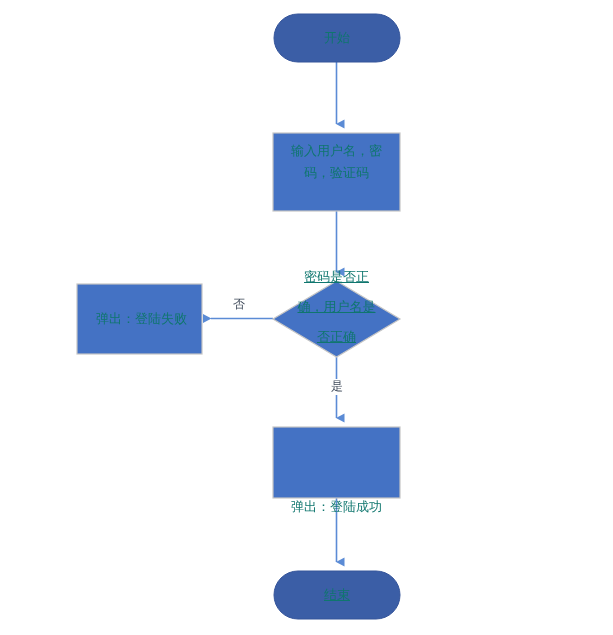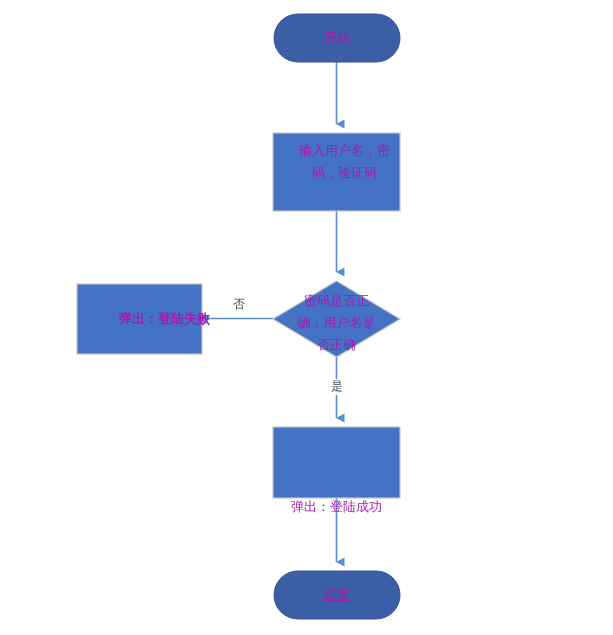--- a/index.html
+++ b/index.html
@@ -17,21 +17,21 @@
   }
   #canvas {
     position: absolute;
     left: 0;
     top: 0;
     width: 613px;
     height: 635px;
   }
   .node-label {
     position: absolute;
-    color: #a21caf;
+    color: #0f766e;
     font-size: 13px;
     line-height: 22px;
     text-align: center;
     white-space: pre-line;
     font-family: "DejaVu Sans", "Liberation Sans", sans-serif;
     pointer-events: none;
     display: flex;
     align-items: center;
     justify-content: center;
   }
@@ -39,23 +39,23 @@
     position: absolute;
     color: #3f4a5a;
     font-size: 12px;
     line-height: 14px;
     text-align: center;
     font-family: "DejaVu Sans", "Liberation Sans", sans-serif;
     background: #ffffff;
     padding: 0 1px;
   }
   .lbl-start   { left: 274px; top: 14px;  width: 126px; height: 48px; }
-  .lbl-input   { left: 273px; top: 133px; width: 127px; height: 58px; padding-left: 8px; }
-  .lbl-decide  { left: 273px; top: 290px; width: 127px; height: 66px; line-height: 22px; }
-  .lbl-fail    { left: 91px;  top: 284px; width: 147px; height: 70px; font-weight: bold; }
+  .lbl-input   { left: 273px; top: 133px; width: 127px; height: 58px; }
+  .lbl-decide  { left: 273px; top: 274px; width: 127px; height: 66px; line-height: 30px; text-decoration: underline; }
+  .lbl-fail    { left: 68px;  top: 284px; width: 147px; height: 70px; }
   .lbl-success { left: 273px; top: 427px; width: 127px; height: 71px; margin-top: 44px; }
   .lbl-end     { left: 274px; top: 571px; width: 126px; height: 48px; text-decoration: underline; }
   .lbl-no      { left: 228px; top: 297px; width: 20px; height: 16px; }
   .lbl-yes     { left: 326px; top: 379px; width: 20px; height: 16px; }
 </style>
 </head>
 <body>
 
 <svg id="canvas" viewBox="0 0 613 635" width="613" height="635">
   <defs>

